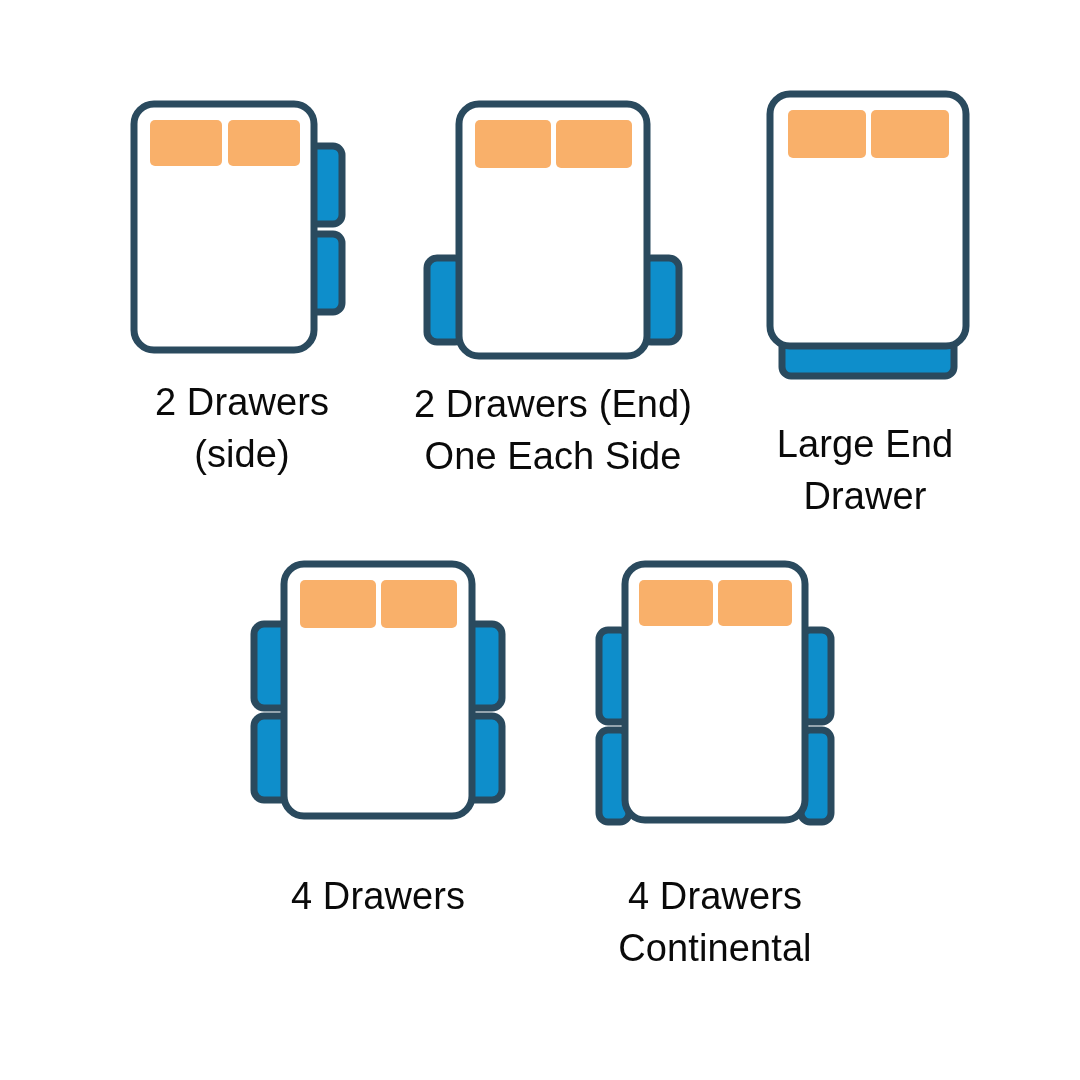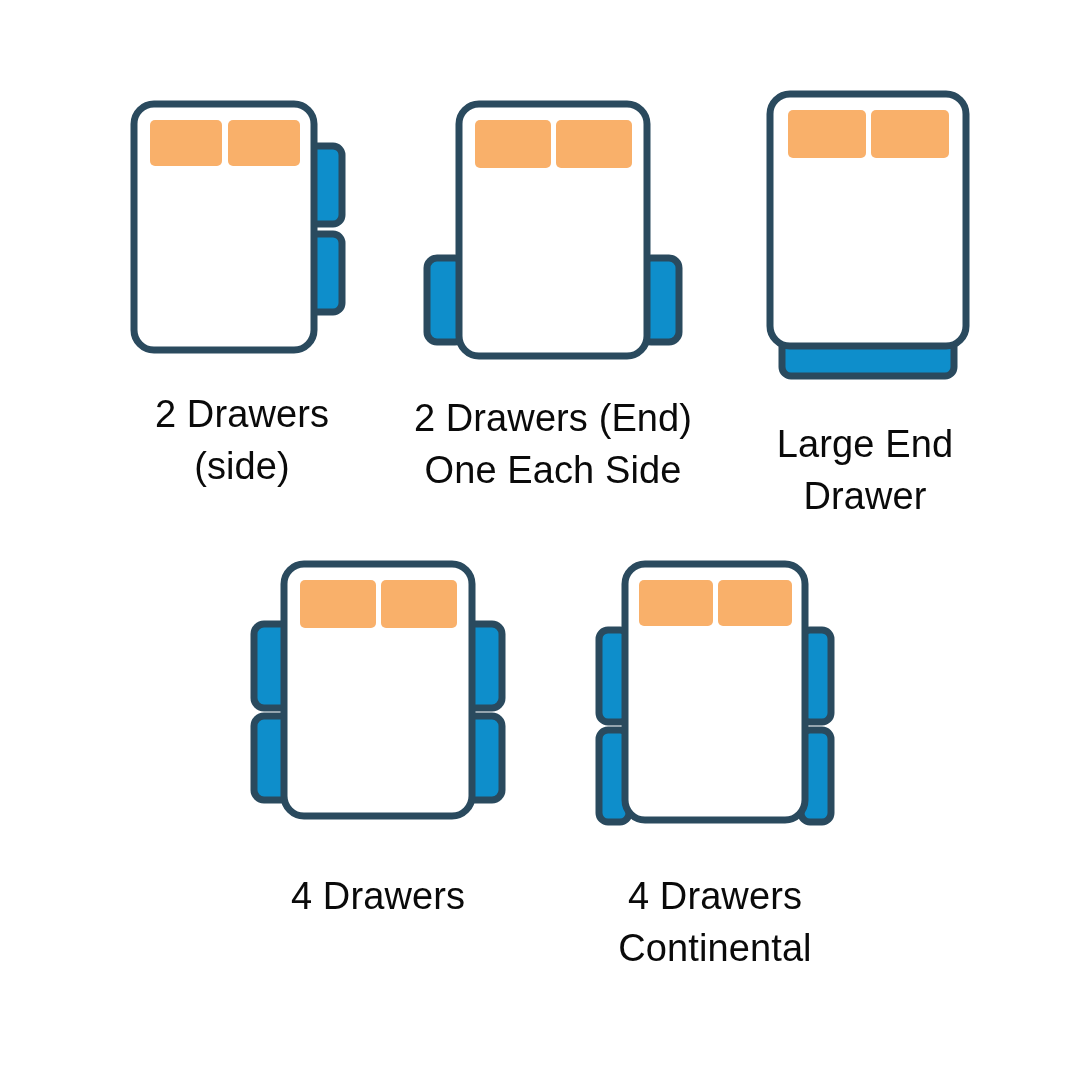--- a/index.html
+++ b/index.html
@@ -39,22 +39,22 @@
     font-weight: 400;
   }
 
   
   #cell-0 { left: 92px;  top: 92px;  width: 300px; }
   #cell-1 { left: 398px; top: 92px;  width: 310px; }
   #cell-2 { left: 730px; top: 82px;  width: 270px; }
   #cell-3 { left: 228px; top: 552px; width: 300px; }
   #cell-4 { left: 565px; top: 552px; width: 300px; }
 
-  #cell-0 .caption { margin-top: 26px; }
-  #cell-1 .caption { margin-top: 20px; }
+  #cell-0 .caption { margin-top: 14px; }
+  #cell-1 .caption { margin-top: 6px; }
   #cell-2 .caption { margin-top: 36px; }
   #cell-3 .caption { margin-top: 28px; }
   #cell-4 .caption { margin-top: 28px; }
 </style>
 </head>
 <body>
 
 <div class="canvas">
 
   <div class="cell" id="cell-0">

